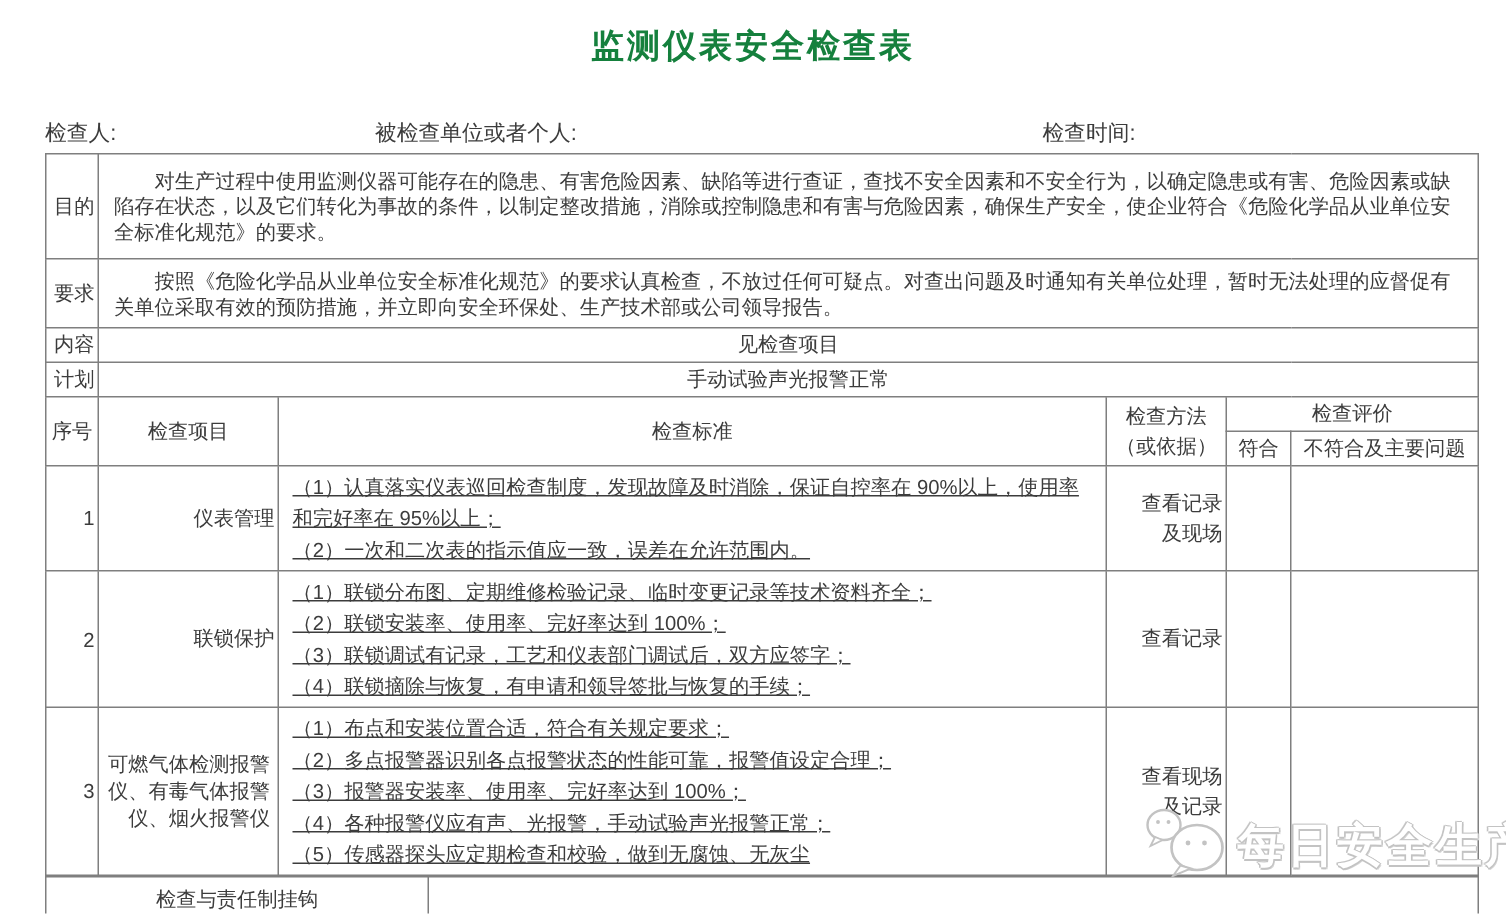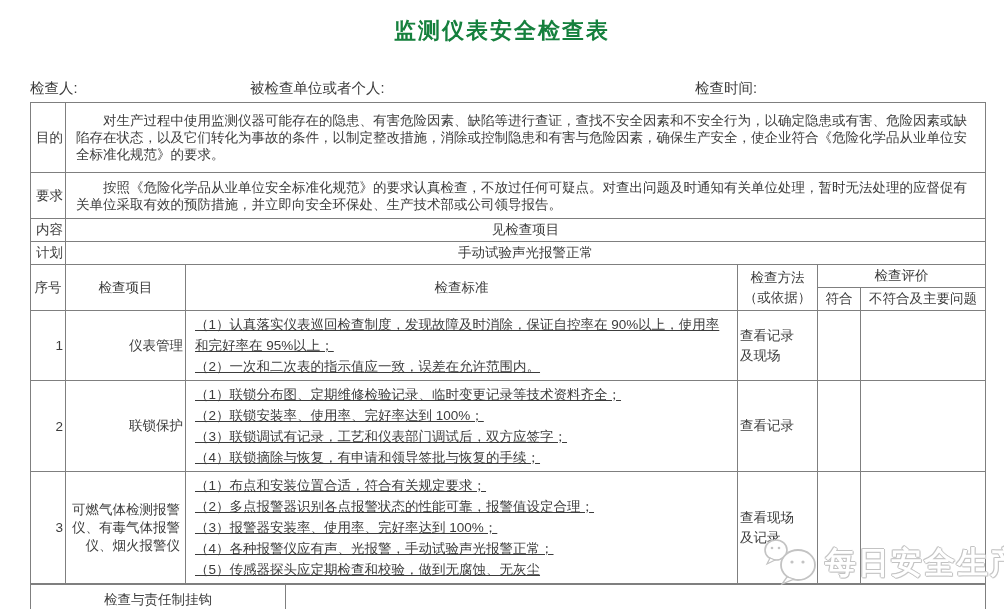--- a/index.html
+++ b/index.html
@@ -39,21 +39,21 @@
   }
   table.main td, table.main th, table.footer td {
     border: 1px solid #7f7f7f;
     vertical-align: middle;
     font-weight: normal;
   }
   .lbl { text-align: right; padding: 2px; }
   .para { padding: 2px 10px; line-height: 17px; text-indent: 2em; text-align: left; }
   .center-text { text-align: center; padding: 2px; }
   .standards { padding: 3px 9px; line-height: 21px; white-space: pre-line; text-align: left; text-decoration: underline; }
-  .prelines { white-space: pre-line; text-align: left; line-height: 20px; padding: 2px; }
+  .prelines { white-space: pre-line; text-align: right; line-height: 20px; padding: 2px; }
   .hdr { text-align: center; padding: 2px; }
 
   
   tr.r-purpose   { height: 70px; }
   tr.r-require   { height: 46px; }
   tr.r-content   { height: 23px; }
   tr.r-plan      { height: 23px; }
   tr.r-head1     { height: 22px; }
   tr.r-head2     { height: 22px; }
   tr.r-item1     { height: 70px; }

